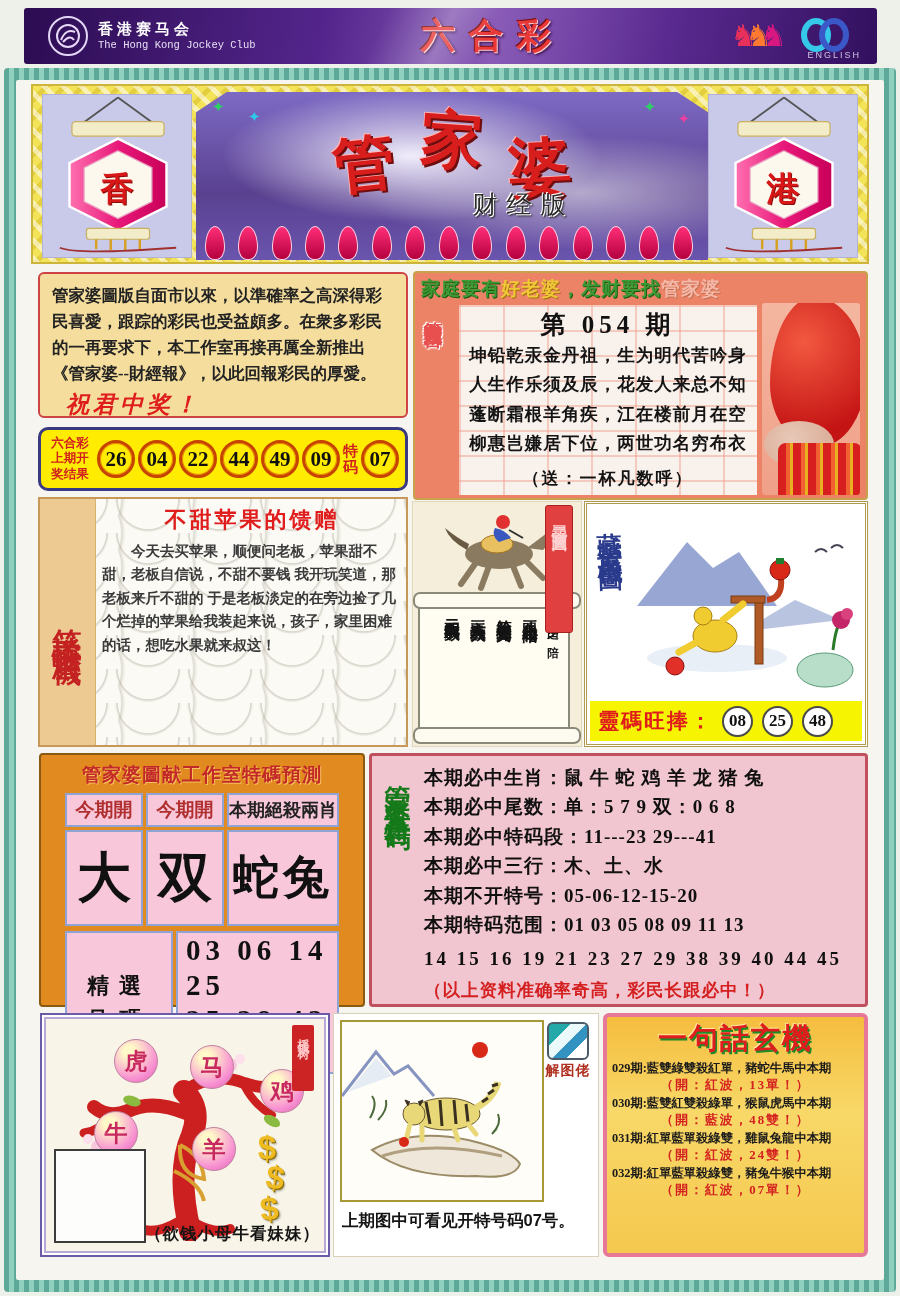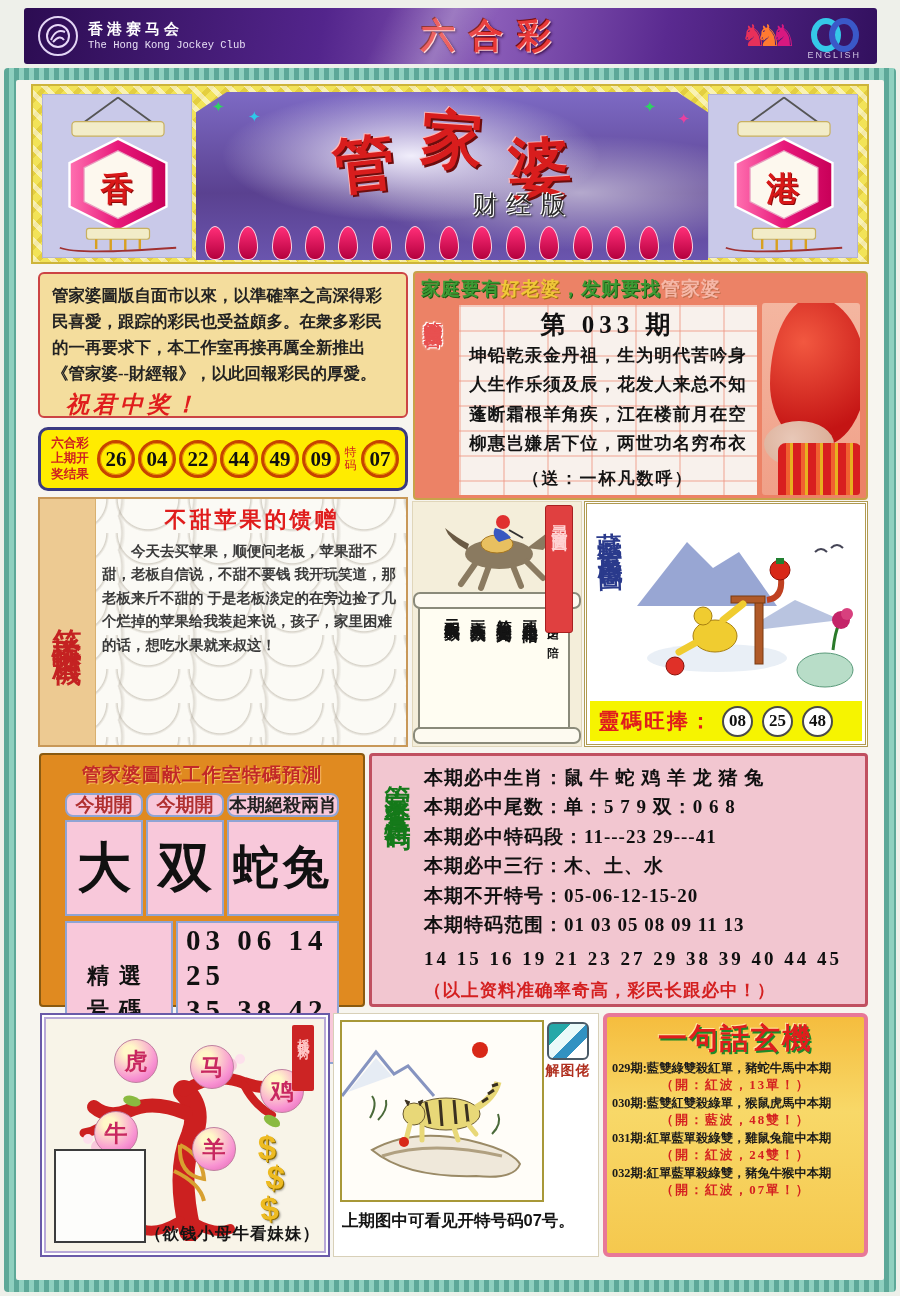--- a/index.html
+++ b/index.html
@@ -12,21 +12,21 @@
       repeating-linear-gradient(90deg,#5da898 0 5px,#8fd0bf 5px 10px),
       #6fb8a8; border-radius:4px; }
   .frame-inner { position:absolute; inset:12px; background:#f7f5ef; border-radius:2px; }
 
   .abs { position:absolute; }
   .v { writing-mode:vertical-rl; text-orientation:upright; }
 
   
   .header { left:24px; top:8px; width:853px; height:56px; z-index:3;
     background:linear-gradient(100deg,#2c0c52 0%,#53258c 35%,#8a5cb8 55%,#5a2a90 75%,#32105e 100%);
-    border-radius:3px; display:flex; align-items:center; padding:0 14px; color:#fff; }
+    border-radius:3px; display:flex; align-items:center; padding:0 24px; color:#fff; }
   .header::after { content:""; position:absolute; left:30%; top:0; width:40%; height:100%;
     background:linear-gradient(115deg,transparent 30%,rgba(255,255,255,.25) 48%,transparent 60%); pointer-events:none; }
   .hk-logo { width:40px; height:40px; border:2px solid #e3d5f5; border-radius:50%; flex:none;
     display:flex; align-items:center; justify-content:center; }
   .club-names { margin-left:10px; line-height:1.25; }
   .club-cn { font-size:15px; font-weight:bold; letter-spacing:4px; }
   .club-en { font-size:10.5px; color:#e8e0f5; font-family:"Liberation Mono","DejaVu Sans Mono",monospace; }
   .lotto-title { flex:1; text-align:center; font-size:34px; font-weight:bold; letter-spacing:14px; color:#e83838;
     text-shadow:1px 1px 0 #ffd0d0,-1px -1px 0 #7a0f0f,2px 2px 3px #30083f; }
   .horses { font-size:30px; line-height:1; letter-spacing:-12px; margin-right:26px; }
@@ -68,21 +68,21 @@
   .intro p { text-indent:2em; display:inline; }
   .intro .win { color:#e01d1d; font-size:23px; font-style:italic; letter-spacing:4px; margin-left:14px; }
 
   
   .results { left:38px; top:427px; width:370px; height:64px; z-index:2; background:#ffec00; border:3px solid #3a3a82;
     border-radius:10px; display:flex; align-items:center; padding:0 5px; gap:3px; }
   .res-label { width:48px; flex:none; color:#d02020; font-weight:bold; font-size:12.5px; line-height:1.25; text-align:center; }
   .ball { width:38px; height:38px; flex:none; border:3px solid #c64300; border-radius:50%; background:#ffec00;
     display:flex; align-items:center; justify-content:center; font-size:21px; font-weight:bold; color:#101010;
     font-family:"Liberation Serif","DejaVu Serif",serif; box-shadow:inset 0 0 0 1px #e88a00; }
-  .tema { width:15px; flex:none; color:#d02020; font-weight:normal; font-size:12px; line-height:1.05; text-align:center; }
+  .tema { width:15px; flex:none; color:#d02020; font-weight:bold; font-size:15px; line-height:1.05; text-align:center; }
 
   
   .proverb { left:413px; top:271px; width:455px; height:229px; z-index:2; background:#ec8266; border:2px solid #c8a24a; border-radius:4px; }
   .pv-banner { position:absolute; left:6px; top:3px; font-size:19px; font-weight:bold; letter-spacing:1px; white-space:nowrap; }
   .pv-banner .g { color:#3c9a34; text-shadow:1px 1px 0 #1c5a14; }
   .pv-banner .y { color:#f0c838; text-shadow:1px 1px 0 #a07010; }
   .pv-banner .p { color:#f6b8a8; text-shadow:1px 1px 0 #c07050; }
   .pv-vlabel { position:absolute; left:5px; top:34px; height:188px; font-size:19px; font-weight:bold; color:#e85050;
     text-shadow:1px 1px 0 #fff,-1px -1px 0 #fff,0 0 3px #fff; letter-spacing:1px; }
   .pv-panel { position:absolute; left:44px; top:32px; width:298px; height:190px; background:#f8f1ec;
@@ -135,21 +135,21 @@
   .mini-ball { width:31px; height:31px; border:2px solid #4a4a4a; border-radius:50%; background:#fff;
     display:flex; align-items:center; justify-content:center; font-size:17px; font-weight:bold; color:#111;
     font-family:"Liberation Serif","DejaVu Serif",serif; }
 
   
   .workshop { left:39px; top:753px; width:326px; height:254px; z-index:2; background:#e2essa; background:#e08a20;
     border:2px solid #8a5a10; border-radius:4px; padding:4px 24px; }
   .ws-head { text-align:center; color:#c22828; font-size:19px; font-weight:bold; letter-spacing:1px; text-shadow:1px 1px 0 #f8c060; padding:3px 0 5px; }
   .ws-grid { display:grid; grid-template-columns:78px 78px 1fr; gap:3px; }
   .ws-cell { background:#f8c8da; border:2px solid #8fa4d4; display:flex; align-items:center; justify-content:center; }
-  .ws-h { height:24px; font-size:19px; font-weight:bold; color:#b03030; font-family:"Liberation Serif","DejaVu Serif",serif;border-radius:8px; }
+  .ws-h { height:34px; font-size:19px; font-weight:bold; color:#b03030; font-family:"Liberation Serif","DejaVu Serif",serif; }
   .ws-h.k { color:#222; font-size:18px; }
   .ws-b { height:96px; font-size:54px; font-weight:bold; color:#111; font-family:"Liberation Serif","DejaVu Serif",serif; }
   .ws-b.k { font-size:46px; letter-spacing:4px; }
   .ws-bottom { display:grid; grid-template-columns:108px 1fr; gap:3px; margin-top:5px; }
   .ws-lab { background:#f8c8da; border:2px solid #8fa4d4; display:flex; flex-direction:column; justify-content:center; align-items:center; gap:4px;
     font-size:22px; font-weight:bold; color:#111; letter-spacing:10px; font-family:"Liberation Serif","DejaVu Serif",serif; }
   .ws-nums { background:#f8c8da; border:2px solid #8fa4d4; display:flex; flex-direction:column; justify-content:flex-end; padding-left:8px; }
   .ws-nums div { font-size:29px; font-weight:bold; color:#111; letter-spacing:5px; font-family:"Liberation Serif","DejaVu Serif",serif; line-height:1.2; }
 
   
@@ -304,21 +304,21 @@
     <div class="tema">特码</div>
     <div class="ball">07</div>
   </div>
 
   <div class="abs proverb">
     <div class="pv-banner">
       <span class="g">家庭要有</span><span class="y">好老婆</span><span class="g">，发财要找</span><span class="p">管家婆</span>
     </div>
     <div class="pv-vlabel v">管家婆八句箴言</div>
     <div class="pv-panel">
-      <div class="pv-issue">第 033 期</div>
+      <div class="pv-issue">第 054 期</div>
       <div class="pv-line">坤铅乾汞金丹祖，生为明代苦吟身</div>
       <div class="pv-line">人生作乐须及辰，花发人来总不知</div>
       <div class="pv-line">蓬断霜根羊角疾，江在楼前月在空</div>
       <div class="pv-line">柳惠岂嫌居下位，两世功名穷布衣</div>
       <div class="pv-gift">（送：一杯凡数呼）</div>
     </div>
     <div class="bride">
         <i class="veil"></i>
         <i class="arm"></i>
         <i class="dress"></i>

